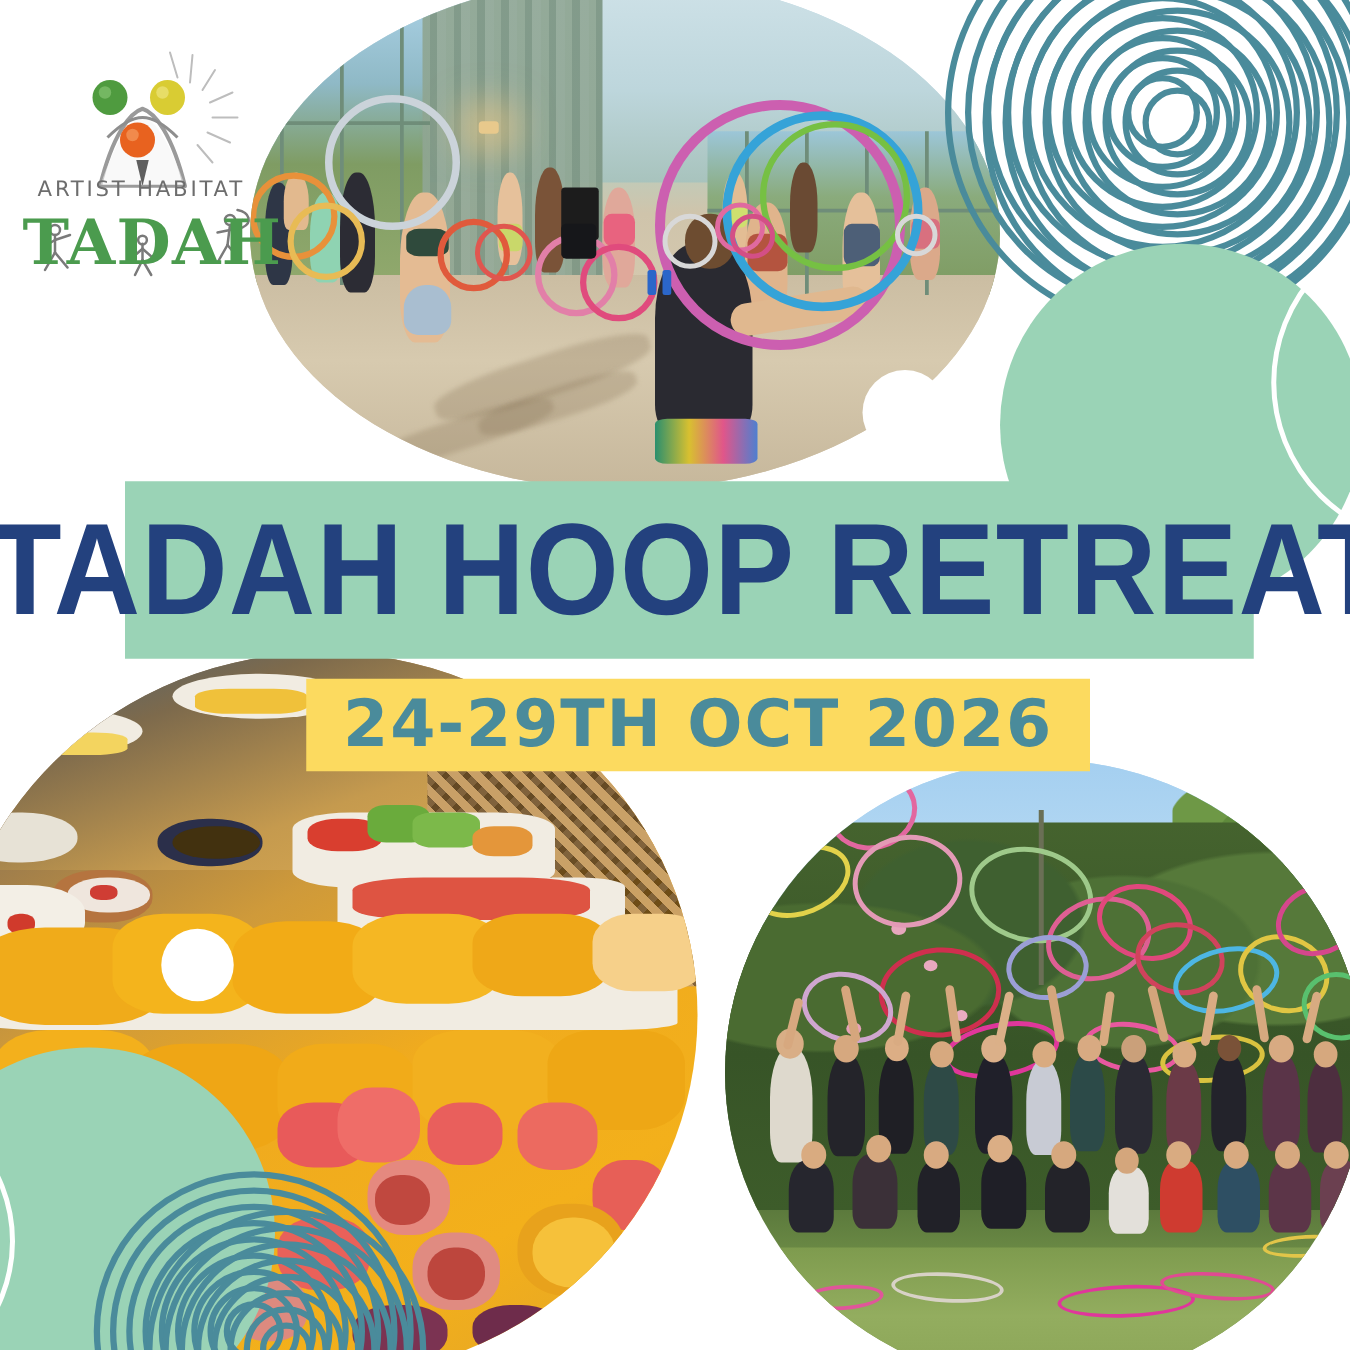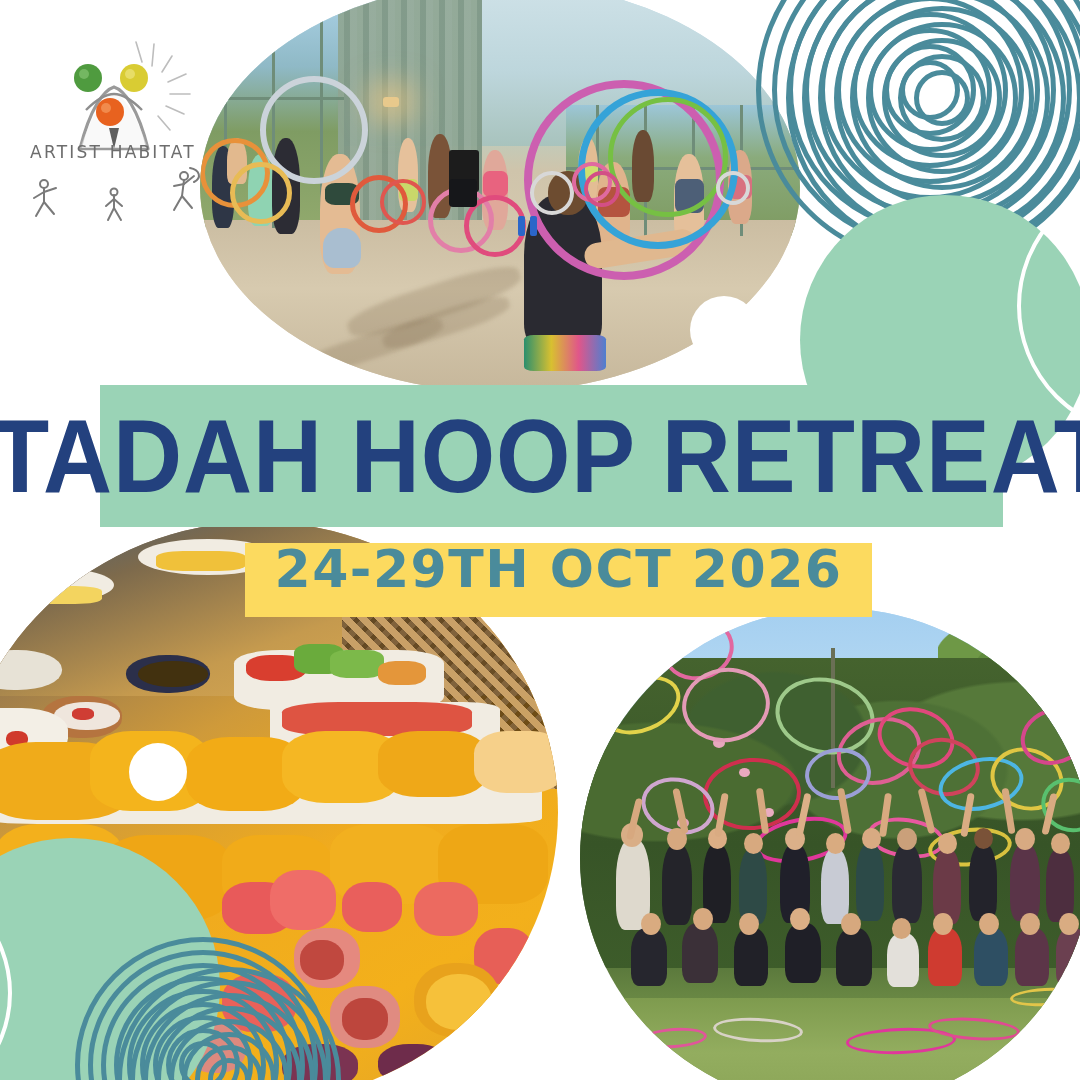--- a/index.html
+++ b/index.html
@@ -109,21 +109,21 @@
     background:#9AD3B6;display:flex;align-items:center;justify-content:center;
   }
   .band-title .txt{
     color:#23417E;font-family:"Liberation Sans",sans-serif;
     font-weight:700;font-size:104px;line-height:1;
     letter-spacing:1px;transform:scaleX(.92);transform-origin:center;
     white-space:nowrap;
   }
   .band-date{
     position:absolute;left:245px;top:543px;width:627px;height:74px;
-    background:#FCDA5F;display:flex;justify-content:center;
+    background:#FCDA5F;display:flex;align-items:center;justify-content:center;
   }
   .band-date .txt{
     color:#4A8B9B;font-family:"DejaVu Sans",sans-serif;
     font-weight:700;font-size:52px;line-height:1;letter-spacing:1.5px;
     white-space:nowrap;
   }
 </style>
 </head>
 <body>
 
@@ -469,20 +469,21 @@
         <path d="M172 144 C182 146 184 154 176 158"></path>
         <circle cx="96" cy="168" r="3.5"></circle>
         <line x1="96" y1="171" x2="96" y2="184"></line>
         <line x1="96" y1="175" x2="88" y2="182"></line>
         <line x1="96" y1="175" x2="104" y2="182"></line>
         <line x1="96" y1="184" x2="90" y2="196"></line>
         <line x1="96" y1="184" x2="103" y2="196"></line>
       </g>
     </svg>
     <div class="logo-top">ARTIST HABITAT</div>
+    <div class="logo-main">TADAH</div>
   </div>
 
   <div class="band-title">
     <span class="txt">TADAH HOOP RETREAT</span>
   </div>
 
   <div class="band-date">
     <span class="txt">24-29TH OCT 2026</span>
   </div>
 

